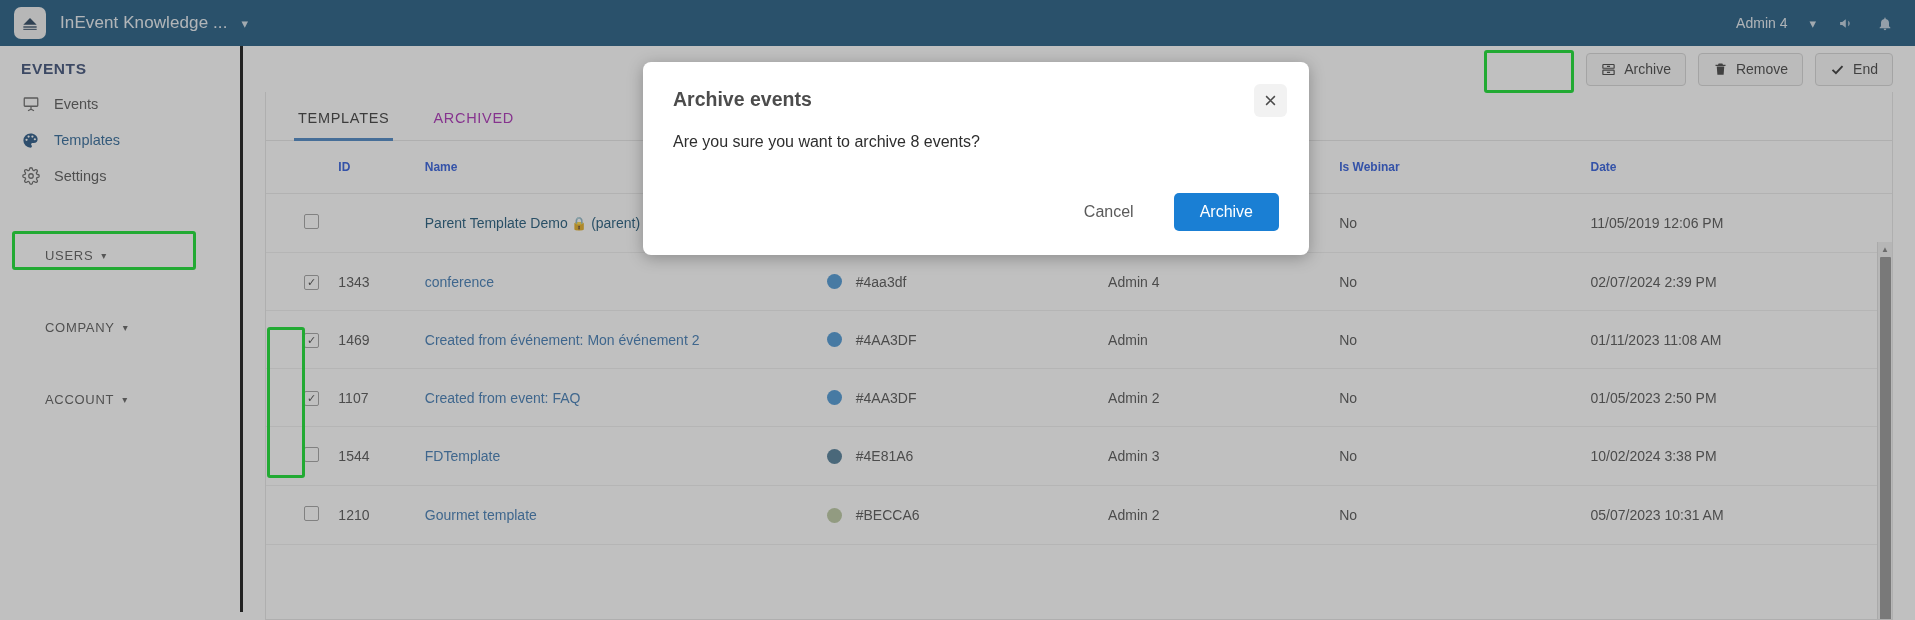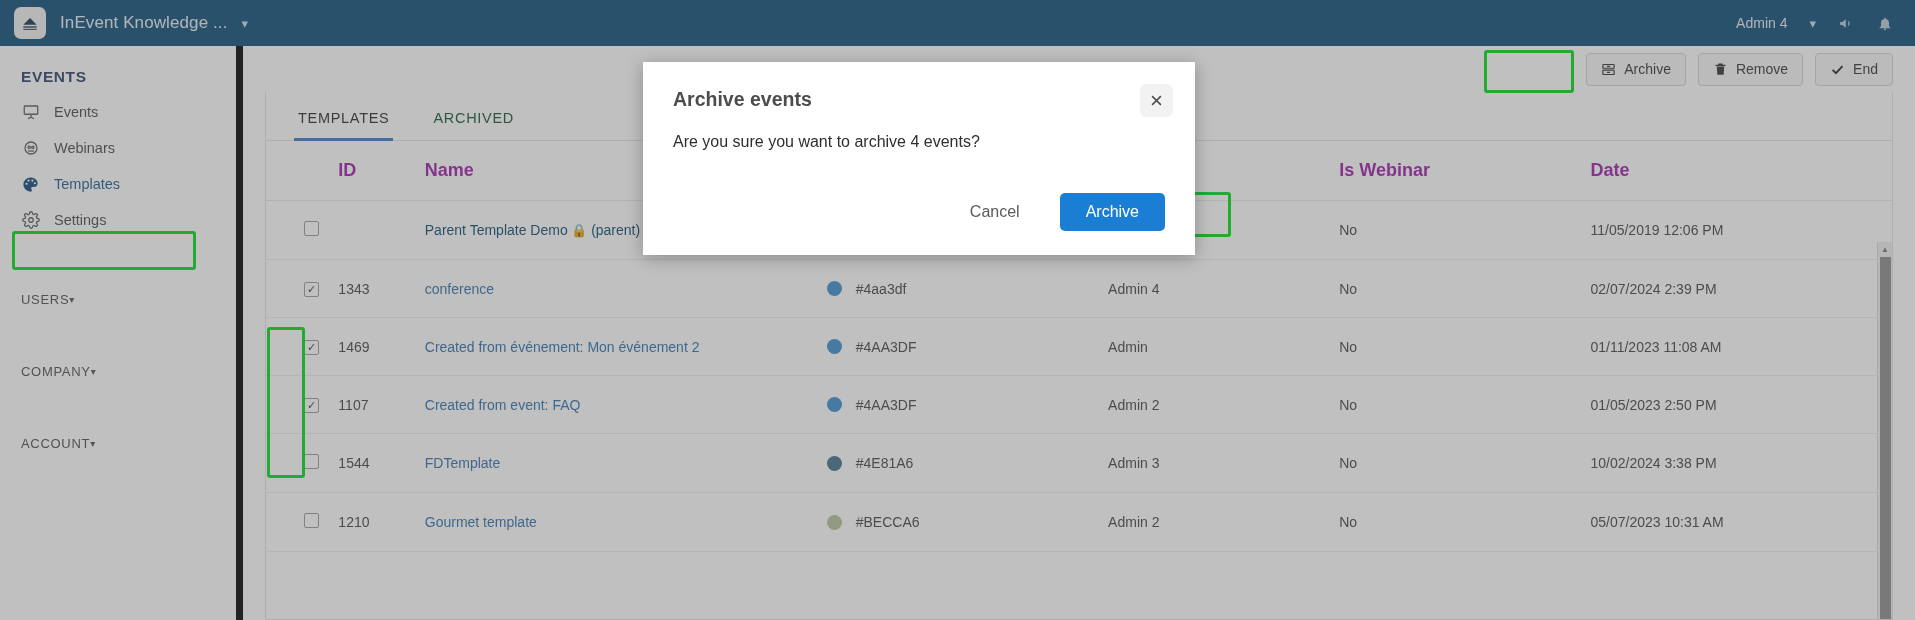--- a/index.html
+++ b/index.html
@@ -39,46 +39,47 @@
   .caret { color: #cfdbe5; font-size: 13px; }
   .topbar-spacer { flex: 1; }
   .topbar-right {
     display: flex; align-items: center; gap: 22px; padding-right: 22px;
   }
   .admin-name { color: #e3eaf0; font-size: 14px; }
   .tb-icon { color: #b9cada; font-size: 15px; display:inline-flex; }
 
   
   .sidebar {
-    position: absolute; top: 46px; left: 0;
+    position: absolute; top: 38px; left: 0;
     width: 243px; height: 574px;
     background: #ffffff;
-    border-right: 7px solid #000000;
+    border-right: 3px solid #000000;
     z-index: 5;
   }
   .side-title {
     color: #2b3f6b; font-size: 15.5px; font-weight: bold;
     letter-spacing: .6px; padding: 22px 0 8px 21px;
   }
   .nav-item {
     display: flex; align-items: center; gap: 14px;
     height: 36px; padding-left: 21px;
     font-size: 14.5px; color: #4a4a4a;
     cursor: pointer;
     position: relative;
   }
   .nav-item .ico { width: 19px; height: 19px; display:inline-flex; align-items:center; justify-content:center; color:#5b5b5b; }
   .nav-item.active { color: #1c5a8f; }
   .nav-item.active .ico { color: #14487a; }
   .nav-spacer { height: 42px; }
   .section-head {
-    display: flex; align-items: center; 
+    display: flex; align-items: center; gap: 8px;
     padding: 0 0 0 21px; height: 38px;
     font-size: 13px; color: #4c4c4c; letter-spacing: .7px;
     cursor: pointer;
+    margin-left: 24px;
   }
   .section-head .caret-s { font-size: 10px; color: #555; }
 
   
   .main {
     position: absolute; top: 46px; left: 243px;
     width: 1672px; height: 574px;
     background: #ffffff;
   }
   .main-toolbar {
@@ -105,32 +106,32 @@
   .card {
     margin: 0 22px; background: #fff;
     border: 1px solid #e4e4e4; border-top: none;
     height: 528px; position: relative; overflow: hidden;
   }
   .tabs {
     display: flex; gap: 0; padding-left: 10px;
     border-bottom: 1px solid #e4e4e4; height: 49px; align-items: flex-end;
   }
   .tab {
-    font-size: 14.5px; letter-spacing: .7px; color: #14532d;
+    font-size: 14.5px; letter-spacing: .7px; color: #a21caf;
     padding: 0 22px 14px 22px; cursor: pointer; position: relative;
   }
   .tab.active { color: #2b2b2b; }
   .tab.active::after {
     content: ""; position: absolute; left: 18px; right: 18px; bottom: -1px;
     height: 3px; background: #3a7bbf;
   }
 
   table { width: 100%; border-collapse: collapse; table-layout: fixed; }
   th {
-    text-align: left; font-size: 18px; color: #a21caf; font-weight: bold;
+    text-align: left; font-size: 12px; color: #1d4ed8; font-weight: bold;
     padding: 19px 0 19px 0; border-bottom: 1px solid #e8e8e8;
   }
   td {
     font-size: 14px; color: #444; padding: 20px 0;
     border-bottom: 1px solid #ededed;
   }
   .c-chk   { width: 72px; padding-left: 38px; }
   .c-id    { width: 86px; }
   .c-name  { width: 400px; }
   .c-color { width: 280px; }
@@ -162,22 +163,22 @@
     height: 15px; background: #efefef; display:flex; align-items:center; justify-content:center;
     font-size: 8px; color: #777;
   }
   .vscroll-thumb {
     width: 11px; margin: 0 2px; height: 430px; background: #8d8d8d; border-radius: 1px;
   }
 
   
   .modal {
     position: absolute; z-index: 70;
-    left: 643px; top: 62px; width: 552px;
-    background: #ffffff; border-radius: 0;
+    left: 643px; top: 62px; width: 666px;
+    background: #ffffff; border-radius: 8px;
     box-shadow: 0 3px 16px rgba(0,0,0,.28);
     padding: 26px 30px 24px 30px;
   }
   .modal-title {
     font-size: 19.5px; font-weight: bold; color: #4c4c4c; margin-bottom: 22px;
   }
   .modal-body { font-size: 16px; color: #2e2e2e; }
   .modal-close {
     position: absolute; right: 22px; top: 22px;
     width: 33px; height: 33px; border-radius: 6px;
@@ -237,31 +238,20 @@
     <div class="nav-item">
       <span class="ico">
         <svg width="18" height="18" viewBox="0 0 24 24" fill="none" stroke="currentColor" stroke-width="1.7">
             <rect x="3" y="4" width="18" height="11" rx="1"></rect>
             <path d="M12 15v4M8 21l4-2 4 2"></path>
           </svg>
       </span>
       <span>Events</span>
     </div>
 
-    <div class="nav-item">
-      <span class="ico">
-        <svg width="18" height="18" viewBox="0 0 24 24" fill="none" stroke="currentColor" stroke-width="1.7">
-            <circle cx="12" cy="12" r="8"></circle>
-            <circle cx="9.5" cy="11" r="1.6"></circle>
-            <circle cx="14.5" cy="11" r="1.6"></circle>
-            <path d="M8 16h8"></path>
-          </svg>
-      </span>
-      <span>Webinars</span>
-    </div>
 
     <div class="nav-item active">
       <span class="ico">
         <svg width="19" height="19" viewBox="0 0 24 24" fill="currentColor">
             <path d="M12 3a9 9 0 0 0 0 18c1 0 1.8-.8 1.8-1.8 0-.5-.2-.9-.5-1.2-.3-.3-.5-.7-.5-1.1 0-1 .8-1.8 1.8-1.8H16a5 5 0 0 0 5-5c0-3.9-4-7.1-9-7.1zM7 12.5a1.4 1.4 0 1 1 0-2.8 1.4 1.4 0 0 1 0 2.8zm2.6-4a1.4 1.4 0 1 1 0-2.8 1.4 1.4 0 0 1 0 2.8zm4.8 0a1.4 1.4 0 1 1 0-2.8 1.4 1.4 0 0 1 0 2.8zm3.1 3.3a1.4 1.4 0 1 1 0-2.8 1.4 1.4 0 0 1 0 2.8z"></path>
           </svg>
       </span>
       <span>Templates</span>
     </div>
 
@@ -448,20 +438,20 @@
   <div class="hl" style="left:267px; top:327px; width:38px; height:151px;"></div>
   <div class="hl" style="left:1140px; top:192px; width:91px; height:45px;"></div>
 
   <div class="modal">
     <div class="modal-title">Archive events</div>
     <div class="modal-close">
       <svg width="15" height="15" viewBox="0 0 24 24" fill="none" stroke="currentColor" stroke-width="2.4">
           <path d="M5 5l14 14M19 5L5 19"></path>
         </svg>
     </div>
-    <div class="modal-body">Are you sure you want to archive 4 events?</div>
+    <div class="modal-body">Are you sure you want to archive 8 events?</div>
     <div class="modal-actions">
       <button class="btn-cancel">Cancel</button>
       <button class="btn-archive">Archive</button>
     </div>
   </div>
 
 </div>
 
 </body></html>

